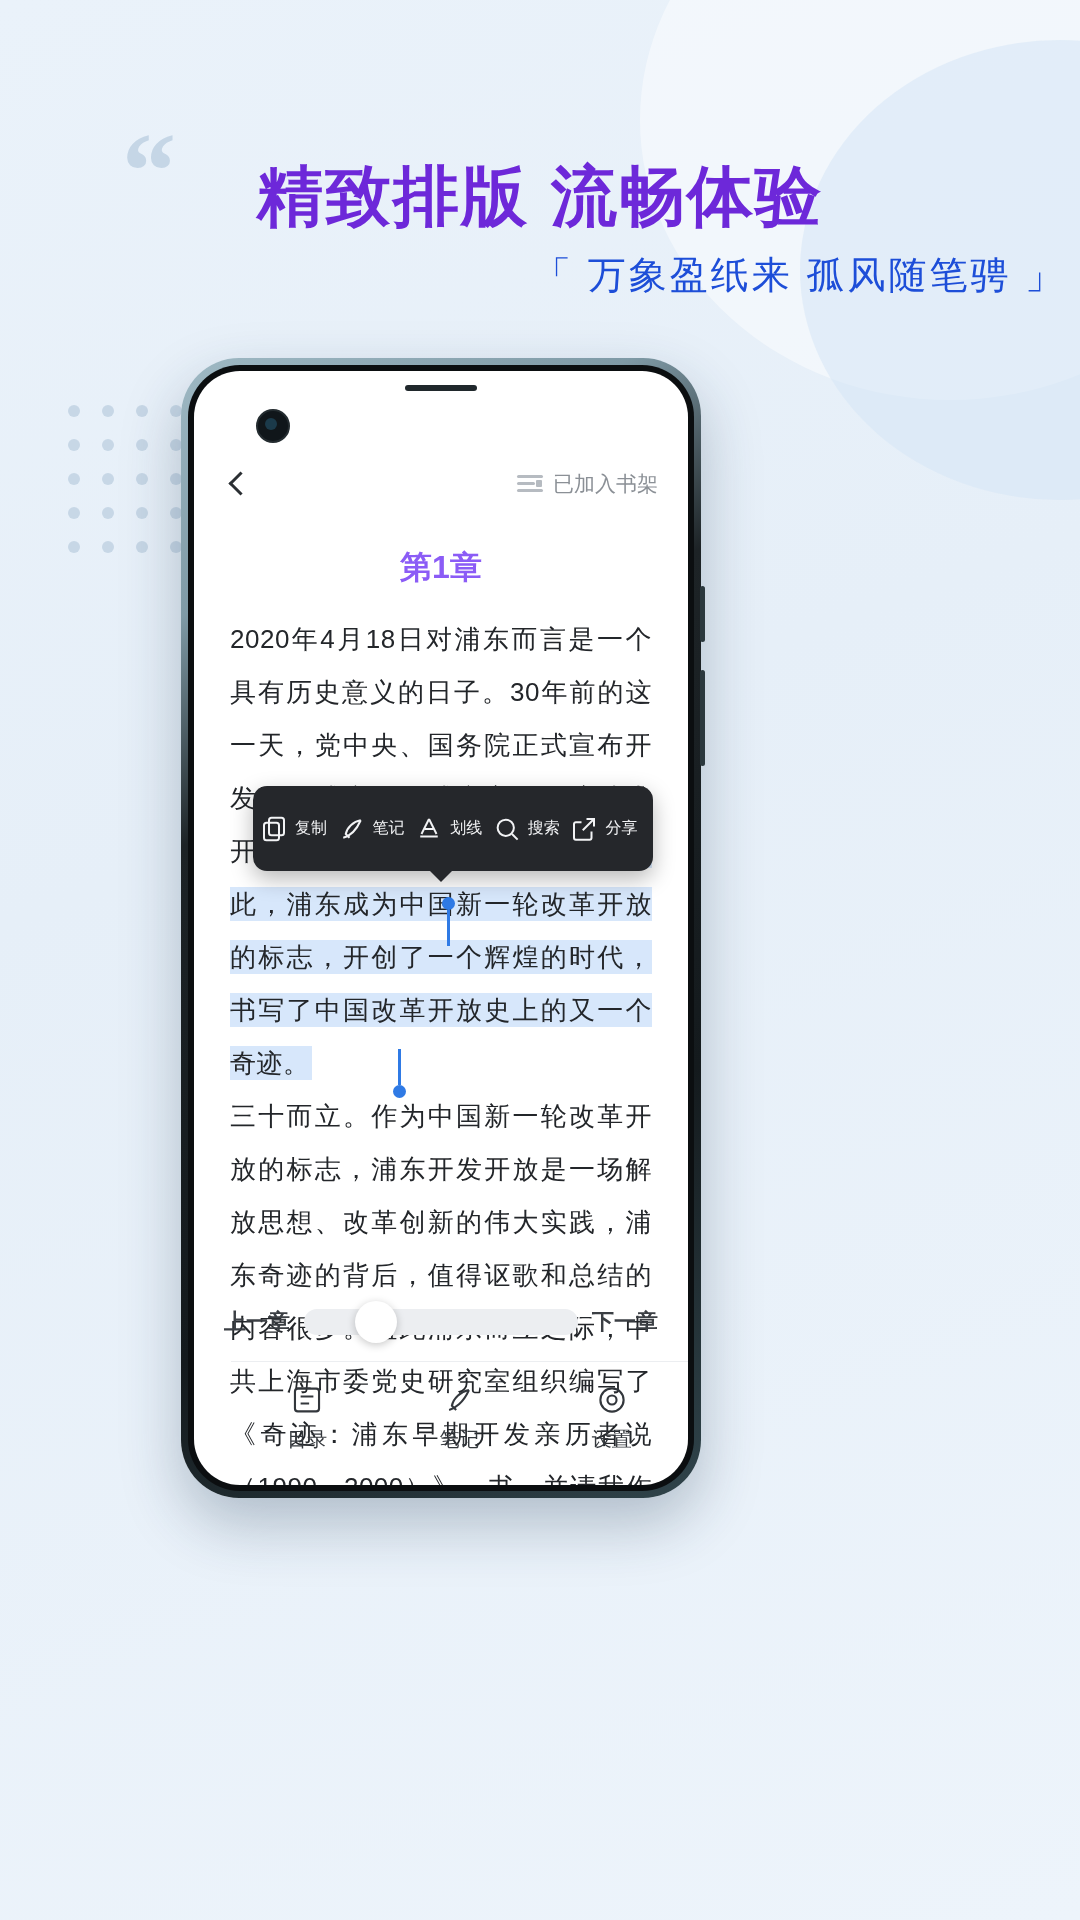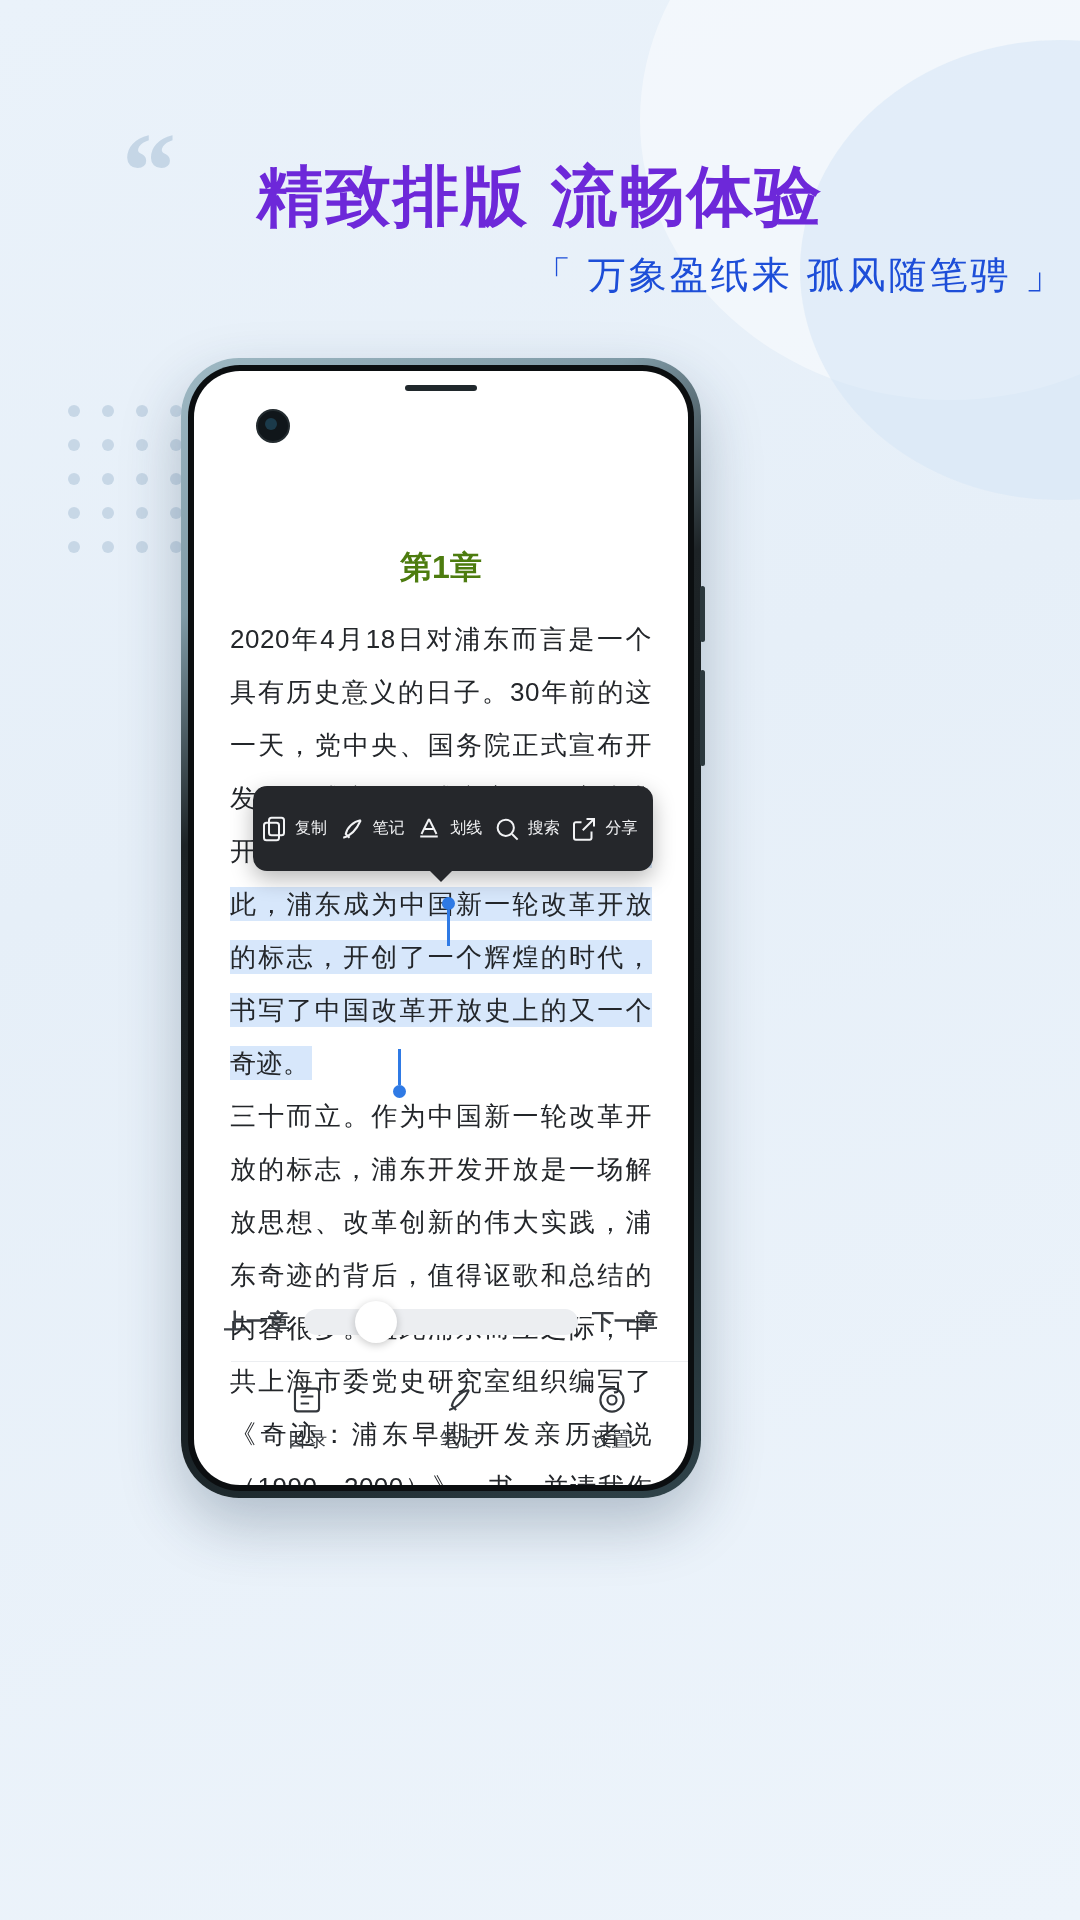--- a/index.html
+++ b/index.html
@@ -218,21 +218,21 @@
     border-radius: 1px;
   }
 
   .chapter-title {
     position: absolute;
     top: 175px;
     left: 0; right: 0;
     text-align: center;
     font-size: 32px;
     font-weight: 700;
-    color: #4d7c0f;
+    color: #8b5cf6;
   }
 
   .body-text {
     position: absolute;
     top: 242px;
     left: 36px;
     right: 36px;
     font-size: 26px;
     line-height: 53px;
     color: #23262a;
@@ -407,20 +407,32 @@
 
 <div class="phone">
   <div class="side-btn b1"></div>
   <div class="side-btn b2"></div>
   <div class="phone-inner">
     <div class="screen">
 
       <div class="speaker"></div>
       <div class="camera"></div>
 
+      <div class="reader-header">
+        <div class="back-chevron"></div>
+        <div class="shelf-status">
+          <span class="shelf-icon">
+            <i></i>
+              <i></i>
+              <i></i>
+              <b></b>
+          </span>
+          <span>已加入书架</span>
+        </div>
+      </div>
 
       <div class="chapter-title">第1章</div>
 
       <div class="body-text">
         <p style="margin:0"><span>2020年4月18日对浦东而言是一个具有历史意义的日子。30年前的这一天，党中央、国务院正式宣布开发开放浦东，在浦东实行经济技术开发区和某些经济特区政策。</span><span class="hl">从此，浦东成为中国新一轮改革开放的标志，开创了一个辉煌的时代，书写了中国改革开放史上的又一个奇迹。</span></p>
         <p style="margin:0">三十而立。作为中国新一轮改革开放的标志，浦东开发开放是一场解放思想、改革创新的伟大实践，浦东奇迹的背后，值得讴歌和总结的内容很多。值此浦东而立之际，中共上海市委党史研究室组织编写了《奇迹：浦东早期开发亲历者说（1990—2000）》一书，并请我作序。</p>
       </div>
 
       <div class="handle start"></div>
       <div class="handle end"></div>

